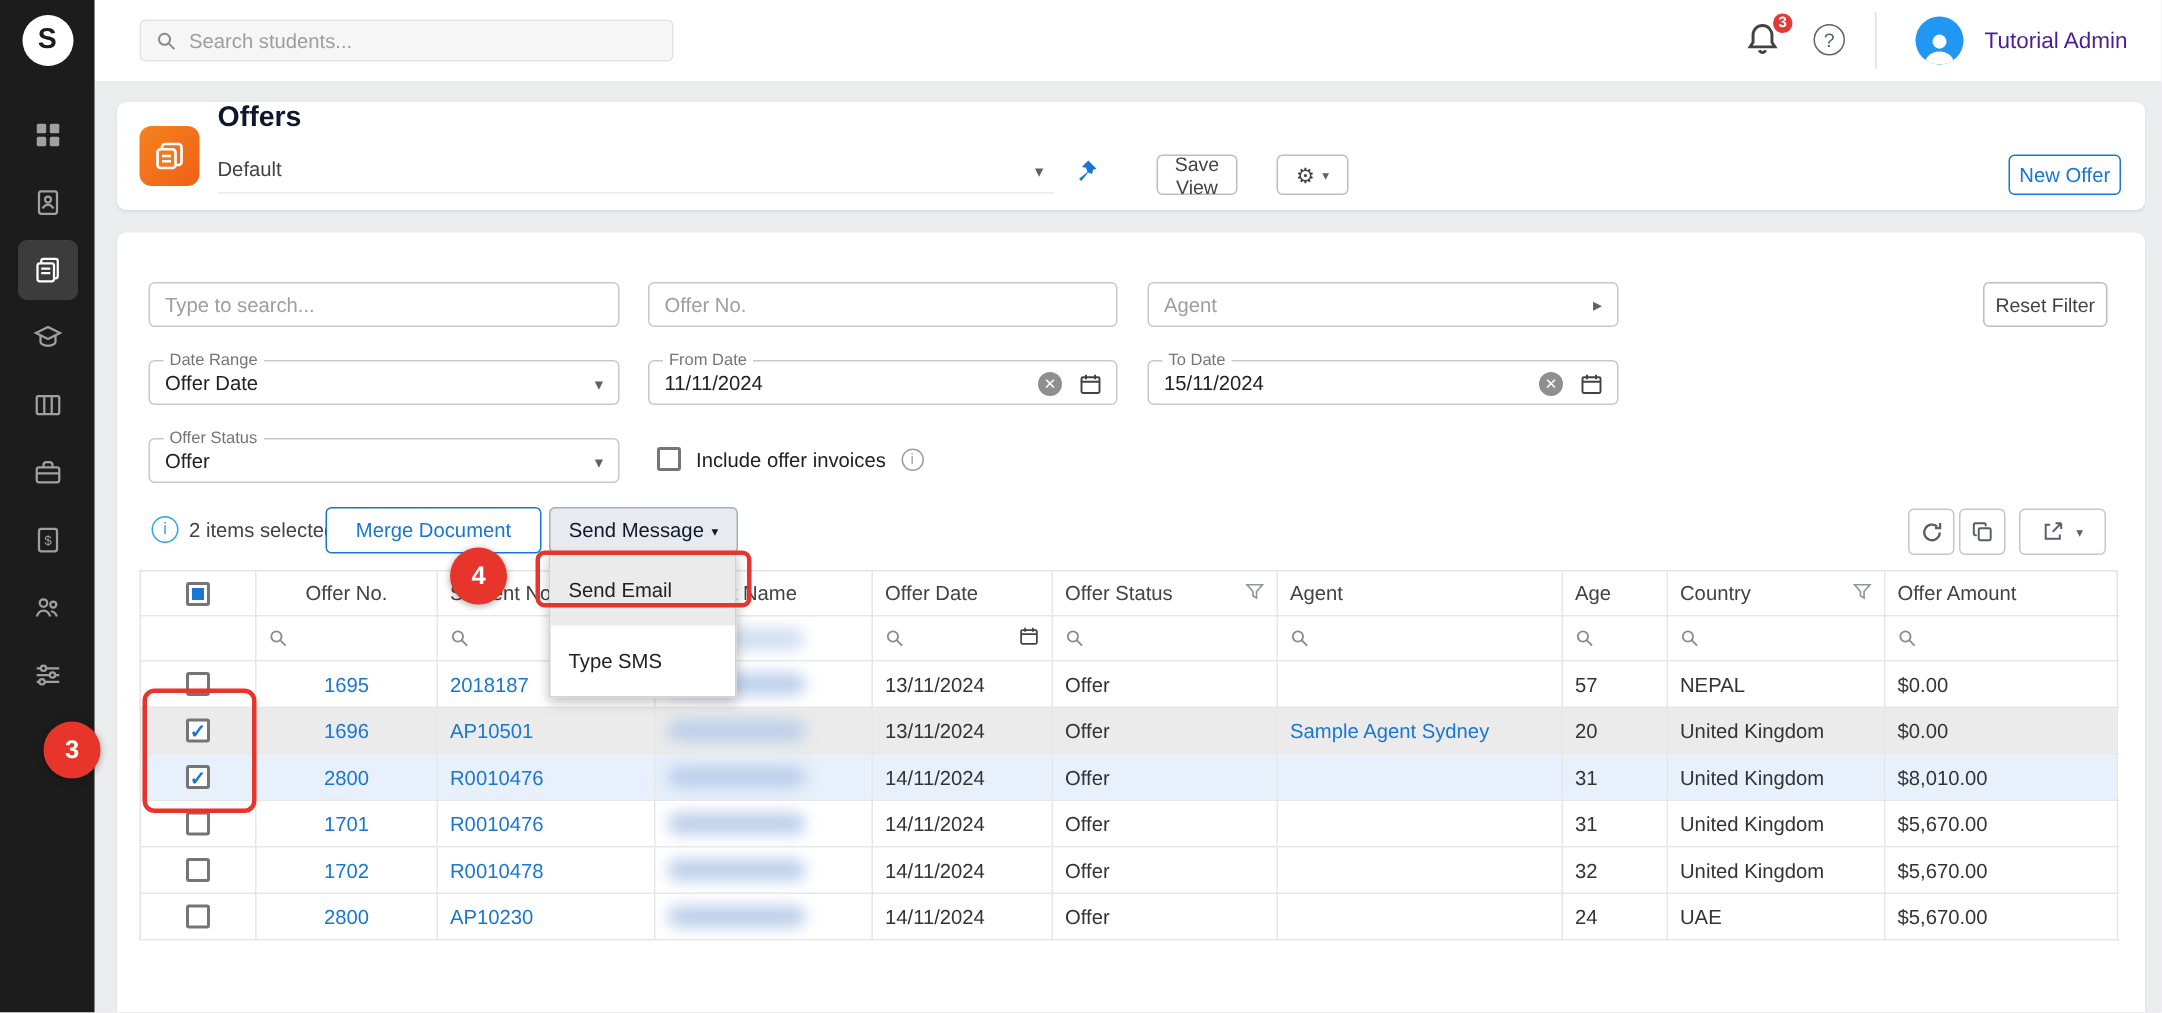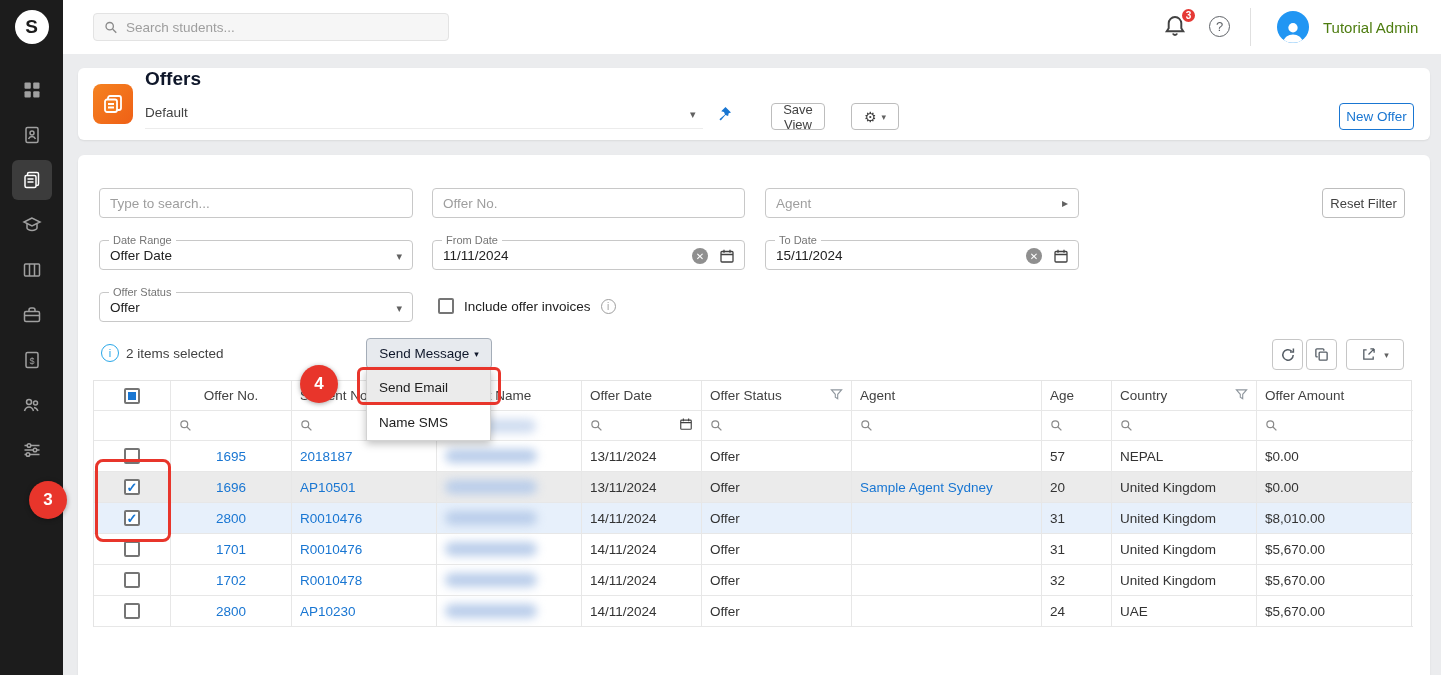--- a/index.html
+++ b/index.html
@@ -27,21 +27,21 @@
   .top-search input::placeholder { color:#9e9e9e; }
   .bell-wrap { position:absolute; left:1100px; top:14px; width:26px; height:26px; cursor:pointer; }
   .bell-badge { position:absolute; top:-7px; right:-8px; min-width:17px; height:17px; background:#e53935; color:#fff;
                 border:2px solid #fff; border-radius:9px; font-size:10px; font-weight:bold;
                 display:flex; align-items:center; justify-content:center; padding:0 2px; }
   .help-circ { position:absolute; left:1146px; top:16px; width:21px; height:21px; border:1.6px solid #5f6368;
                border-radius:50%; font-size:13px; color:#5f6368; display:flex; align-items:center; justify-content:center; cursor:pointer; }
   .top-divider { position:absolute; left:1187px; top:8px; width:1px; height:38px; background:#e0e0e0; }
   .avatar { position:absolute; left:1214px; top:11px; width:32px; height:32px; border-radius:50%;
             background:#2196f3; display:flex; align-items:flex-end; justify-content:center; overflow:hidden; cursor:pointer; }
-  .user-name { position:absolute; left:1260px; top:19px; font-size:15px; color:#4d7c0f; }
+  .user-name { position:absolute; left:1260px; top:19px; font-size:15px; color:#4c1d95; }
 
   
   .card { position:absolute; background:#fff; border-radius:6px; box-shadow:0 1px 2px rgba(0,0,0,.08); }
   .header-card { left:78px; top:68px; width:1352px; height:72px; }
   .main-card   { left:78px; top:155px; width:1352px; height:520px; border-radius:6px 6px 0 0;text-decoration:underline; }
 
   
   .app-icon { position:absolute; left:15px; top:16px; width:40px; height:40px; border-radius:8px;
               background:linear-gradient(135deg,#f58220,#ef6016); display:flex; align-items:center; justify-content:center; }
   .hc-title { position:absolute; left:67px; top:0; font-size:19px; font-weight:bold; color:#0f172a; }
@@ -110,21 +110,21 @@
   .lnk { color:#1976d2; text-decoration:none; cursor:pointer; }
   .trow { display:grid; grid-template-columns:77px 121px 145px 145px 120px 150px 190px 70px 145px 156px; background:#fff; }
   .trow.hl-gray { background:#ebebeb; }
   .trow.hl-blue { background:#e7f0fb; }
   .blurblob { width:92px; height:14px; border-radius:7px; background:#b9cdea; filter:blur(5px); }
   .blurblob.lite { background:#cfdcf0; width:70px; }
 
   
   .menu { position:absolute; left:366px; top:369px; width:125px; background:#fff; border:1px solid #d2d2d2;
           box-shadow:0 3px 8px rgba(0,0,0,.25); z-index:30; }
-  .menu-item { height:35px; display:flex; align-items:center; padding:0 12px; font-size:13.5px; color:#212121; cursor:pointer; }
+  .menu-item { height:47px; display:flex; align-items:center; padding:0 12px; font-size:13.5px; color:#212121; cursor:pointer; }
   .menu-item.hover { background:#ebebeb; }
 
   
   .ann-box { position:absolute; border:3px solid #e8352b; border-radius:8px; z-index:40; pointer-events:none; }
   .ann-badge { position:absolute; width:38px; height:38px; border-radius:50%; background:#e8352b; color:#fff;
                font-size:17px; font-weight:bold; display:flex; align-items:center; justify-content:center;
                box-shadow:0 1px 5px rgba(0,0,0,.35); z-index:41; pointer-events:none; }
 </style>
 </head>
 <body>
@@ -300,20 +300,21 @@
       <span class="fcaret">▾</span>
     </div>
     <div class="inc-row">
       <span class="cb"></span>
       <span class="inc-label">Include offer invoices</span>
       <span class="info-sm">i</span>
     </div>
 
     <div class="sel-info">i</div>
     <div class="sel-text">2 items selected</div>
+    <button class="btn btn-blue merge-btn">Merge Document</button>
     <button class="btn send-btn">
       <span>Send Message</span>
       <span class="caret">▾</span>
     </button>
     <div class="icon-btn" style="left:1194px;">
       <svg width="16" height="16" viewBox="0 0 16 16" fill="none" stroke="#565e66" stroke-width="1.5">
           <path d="M13.2 8A5.2 5.2 0 1 1 11.5 4.1"></path>
           <path d="M13.4 1.6V5h-3.4"></path>
         </svg>
     </div>
@@ -542,21 +543,21 @@
             <div class="td">24</div>
             <div class="td">UAE</div>
             <div class="td">$5,670.00</div>
           </div>
         </div>
     </div>
   </div>
 
   <div class="menu">
     <div class="menu-item hover">Send Email</div>
-    <div class="menu-item">Name SMS</div>
+    <div class="menu-item">Type SMS</div>
   </div>
 
   <div class="ann-box" style="left:95px; top:459px; width:76px; height:83px;"></div>
   <div class="ann-badge" style="left:29px; top:481px;">3</div>
   <div class="ann-box" style="left:357px; top:367px; width:144px; height:38px; border-radius:6px;"></div>
   <div class="ann-badge" style="left:300px; top:365px;">4</div>
 
 </div>
 
 </body></html>

